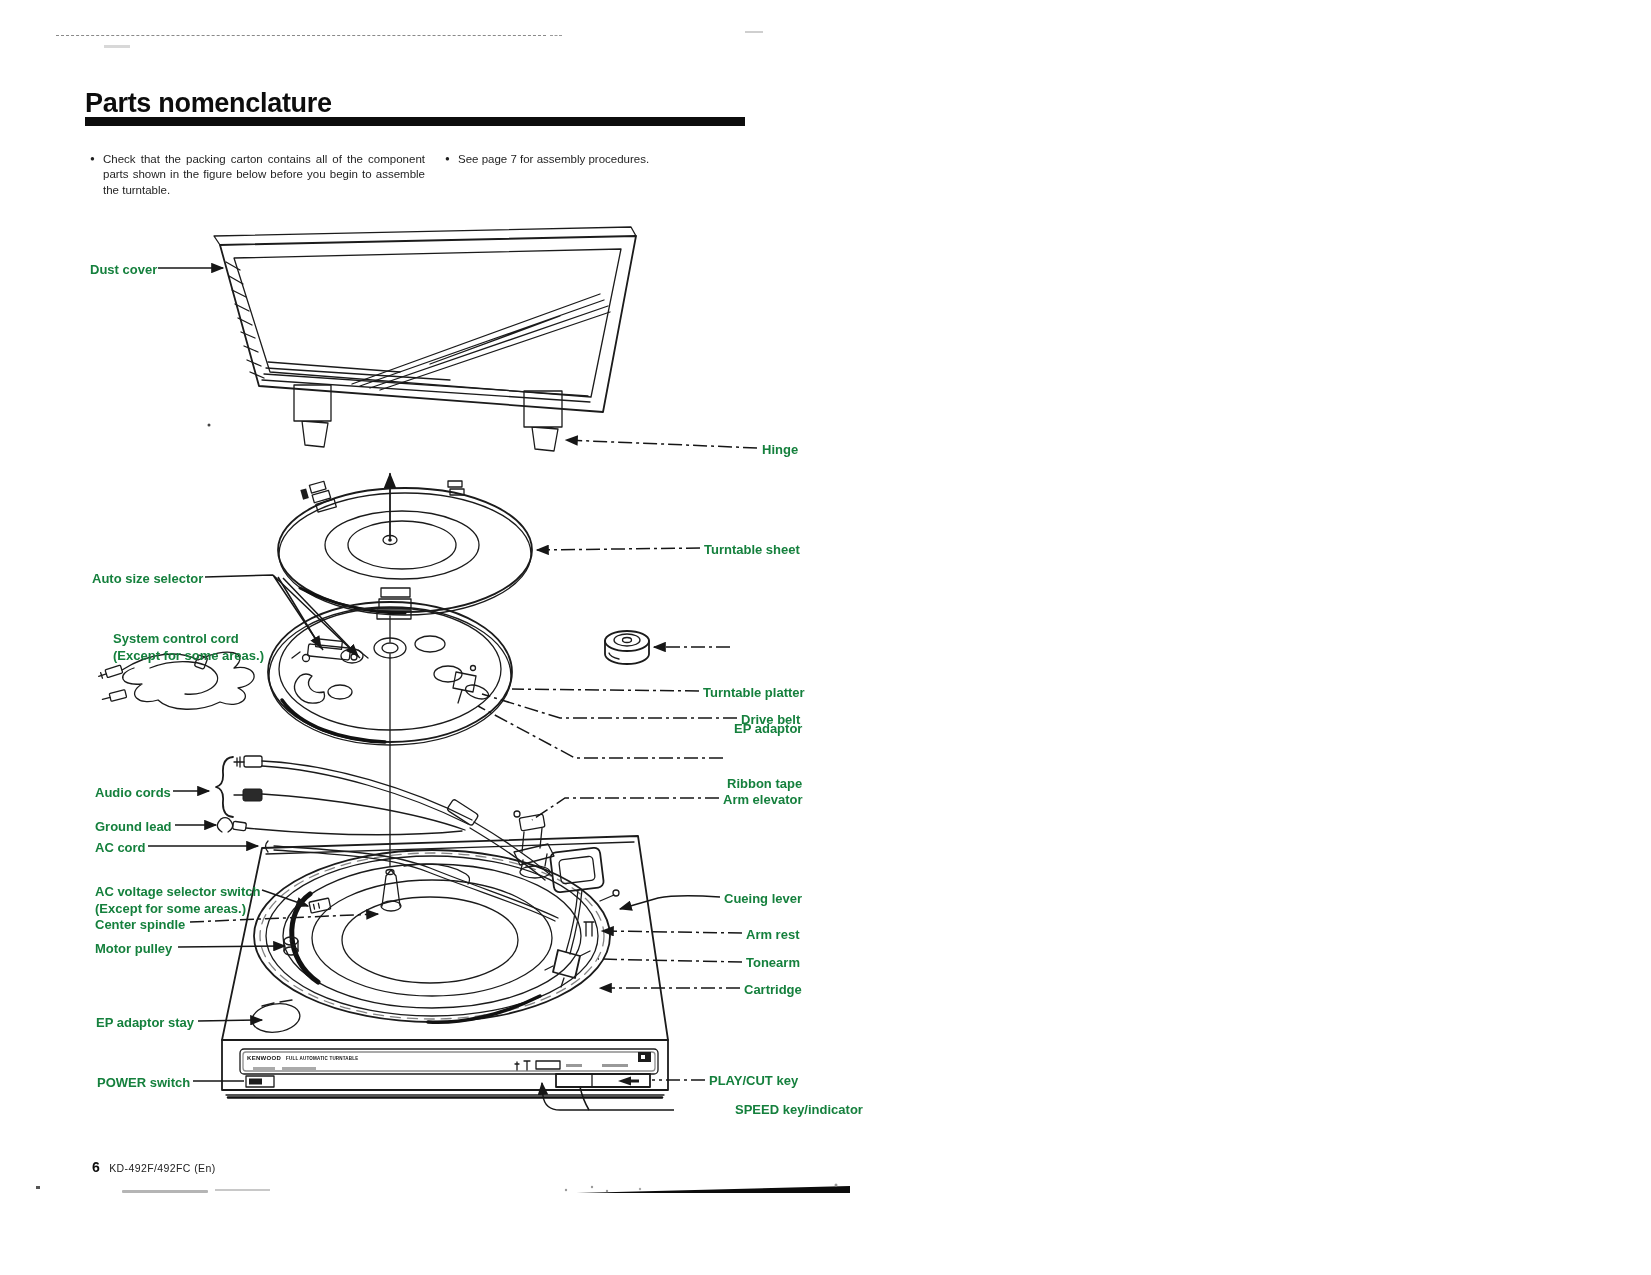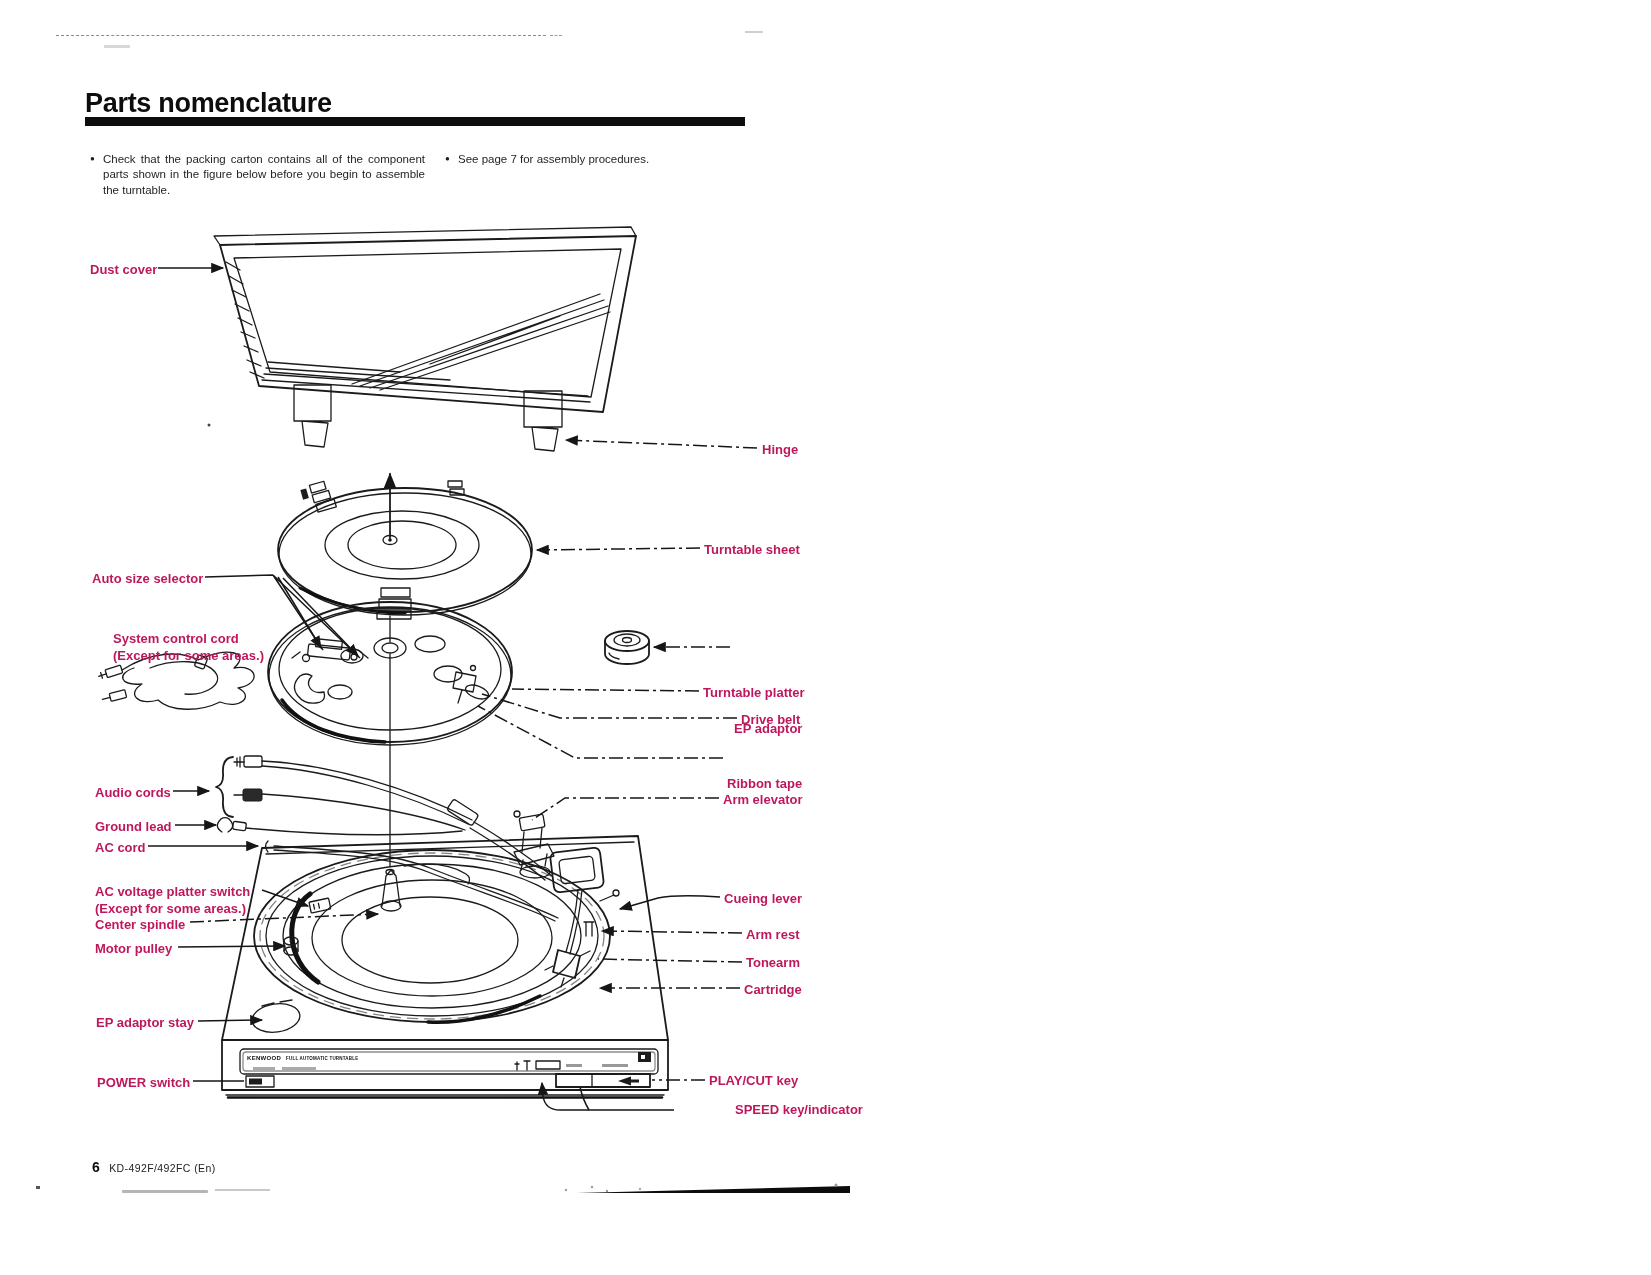--- a/index.html
+++ b/index.html
@@ -3,21 +3,21 @@
 <meta charset="utf-8">
 <style>
   html,body{margin:0;padding:0;background:#fff;}
   #page{position:relative;width:1651px;height:1193px;background:#ffffff;overflow:hidden;
         font-family:"Liberation Sans",sans-serif;color:#141414;}
   .abs{position:absolute;}
   #title{left:85px;top:88px;font-size:27px;font-weight:bold;letter-spacing:-0.3px;color:#0d0d0d;}
   #title-rule{left:85px;top:117px;width:660px;height:9px;background:#0d0d0d;}
   .bullet{position:absolute;font-size:11.5px;line-height:1.34;color:#1f1f1f;}
   .bullet .dot{position:absolute;left:-13px;top:2px;font-size:8px;}
-  .lbl{position:absolute;font-size:13px;line-height:17px;font-weight:bold;color:#be185d;white-space:nowrap;}
+  .lbl{position:absolute;font-size:13px;line-height:17px;font-weight:bold;color:#15803d;white-space:nowrap;}
   svg{position:absolute;left:0;top:0;}
   .art{fill:none;stroke:#1b1b1b;stroke-width:1.3;stroke-linecap:round;stroke-linejoin:round;}
   .art2{fill:none;stroke:#1b1b1b;stroke-width:1.8;stroke-linecap:round;stroke-linejoin:round;}
   .thick{fill:none;stroke:#111;stroke-linecap:round;}
   .ld{fill:none;stroke:#161616;stroke-width:1.5;}
   .ldd{fill:none;stroke:#161616;stroke-width:1.5;stroke-dasharray:14 4 3 4;}
   .dk{fill:#1c1c1c;stroke:none;}
   #brand-line{left:247px;top:1055px;font-size:6px;font-weight:bold;letter-spacing:.3px;color:#111;white-space:nowrap;}
   #brand-line .sub{font-size:4.5px;font-weight:bold;margin-left:5px;letter-spacing:.2px;}
   #footer{left:92px;top:1159px;font-size:10.5px;color:#222;letter-spacing:.4px;}
@@ -289,21 +289,21 @@
   <div class="lbl" style="left:90px;top:261px;">Dust cover</div>
   <div class="lbl" style="left:92px;top:570px;">Auto size selector</div>
   <div class="lbl" style="left:92px;top:630px;margin-left:21px;">
     <div>System control cord</div>
     <div>(Except for some areas.)</div>
   </div>
   <div class="lbl" style="left:95px;top:784px;text-align:center;">Audio cords</div>
   <div class="lbl" style="left:95px;top:818px;">Ground lead</div>
   <div class="lbl" style="left:95px;top:839px;">AC cord</div>
   <div class="lbl" style="left:95px;top:883px;">
-    <div>AC voltage platter switch</div>
+    <div>AC voltage selector switch</div>
     <div>(Except for some areas.)</div>
   </div>
   <div class="lbl" style="left:95px;top:916px;">Center spindle</div>
   <div class="lbl" style="left:95px;top:940px;">Motor pulley</div>
   <div class="lbl" style="left:96px;top:1014px;">EP adaptor stay</div>
   <div class="lbl" style="left:97px;top:1074px;">POWER switch</div>
 
   <div class="lbl" style="left:762px;top:441px;">Hinge</div>
   <div class="lbl" style="left:704px;top:541px;">Turntable sheet</div>
   <div class="lbl" style="left:734px;top:672px;margin-top:48px;">EP adaptor</div>

